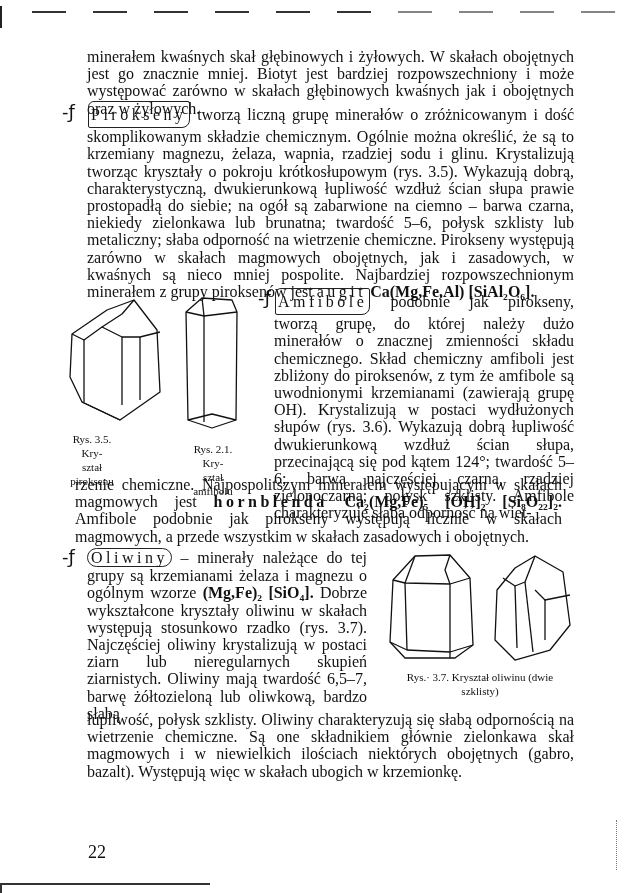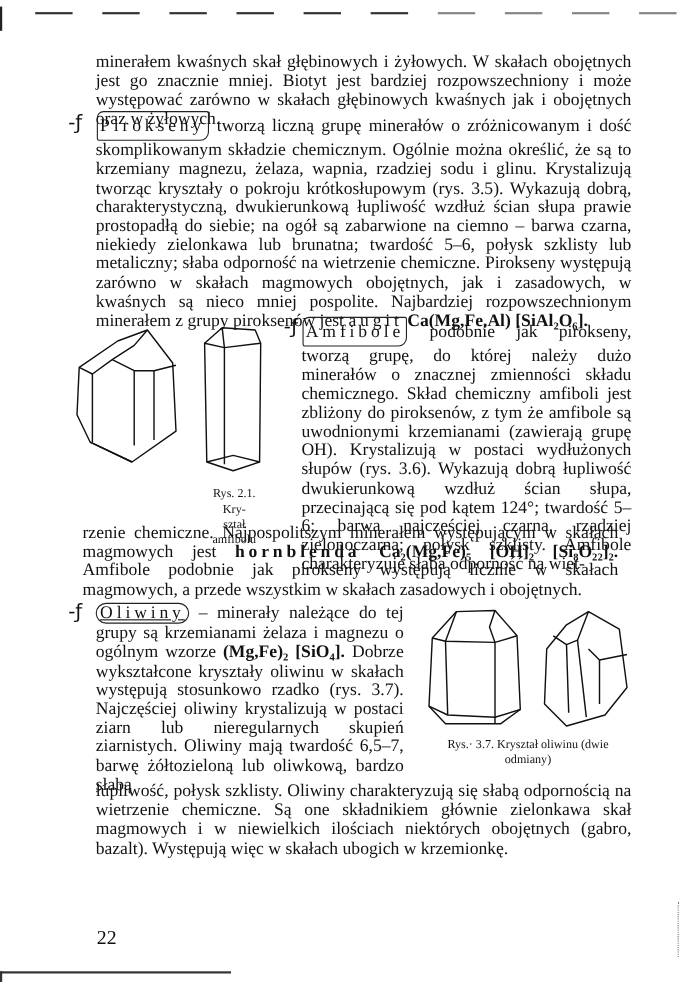--- a/index.html
+++ b/index.html
@@ -5,21 +5,21 @@
   html, body { margin:0; padding:0; background:#ffffff; }
   body { width:629px; height:893px; position:relative; overflow:hidden;
          font-family:"Liberation Serif", "DejaVu Serif", serif; color:#111; }
   .topdash { position:absolute; top:11px; height:2px; background:#333; }
   .lefttick { position:absolute; left:0; top:6px; width:2px; height:22px; background:#222; }
   .p { font-size:16px; line-height:17.2px; text-align:justify; margin:0; }
   .spaced { letter-spacing:3.5px; }
   .bold { font-weight:bold; }
   .hand { position:absolute; font-family:"DejaVu Sans", sans-serif; font-size:18px; color:#111; }
   .brace { display:inline-block; border:1.5px solid #222; border-radius:6px 2px 8px 2px; padding:4px 2px; margin:0 1px; }
-  .oval { display:inline-block; border:1.5px solid #222; border-radius:14px; padding:0 3px;text-decoration:underline; }
+  .oval { display:inline-block; border:1.5px solid #222; border-radius:14px; padding:0 3px; }
   .block { position:absolute; }
   .caption { font-size:11px; line-height:14px; text-align:center; }
   .pagenum { position:absolute; left:88px; top:842px; font-size:18px; }
   .bottomline { position:absolute; left:0; top:883px; width:210px; height:2px; background:#333; }
   .bottomline2 { position:absolute; left:0; top:883px; width:2px; height:10px; background:#333; }
   .rightmarks { position:absolute; left:616px; top:820px; width:2px; height:50px; border-left:1px dotted #777; }
   svg { display:block; }
   svg path, svg polyline, svg line, svg polygon { fill:none; stroke:#111; stroke-width:1.3; stroke-linejoin:round; }
 </style>
 </head>
@@ -54,20 +54,24 @@
 <div class="block" style="left:62px;top:292px;width:120px">
   <svg width="110" height="130" viewBox="0 0 110 130">
     <polygon points="10,42 45,18 72,8 95,38 98,100 58,128 20,110 8,85"></polygon>
     <polyline points="10,42 22,48 40,35 60,45 78,45 98,40"></polyline>
     <line x1="22" y1="48" x2="22" y2="110"></line>
     <line x1="60" y1="45" x2="60" y2="113"></line>
     <line x1="78" y1="45" x2="78" y2="108"></line>
     <polyline points="40,35 60,22 72,8"></polyline>
     <polyline points="20,110 58,128"></polyline>
   </svg>
+  <div class="caption" style="width:60px;margin-top:10px">
+    <div>Rys. 3.5. Kry-</div>
+    <div>ształ piroksenu</div>
+  </div>
 </div>
 <div class="block" style="left:182px;top:292px;width:70px">
   <svg width="60" height="140" viewBox="0 0 60 140">
     <polygon points="4,20 20,6 50,8 55,20 54,128 30,136 6,128"></polygon>
     <polyline points="4,20 22,24 55,20"></polyline>
     <line x1="22" y1="24" x2="22" y2="130"></line>
     <line x1="20" y1="6" x2="22" y2="24"></line>
     <polyline points="6,128 30,122 54,128"></polyline>
   </svg>
   <div class="caption" style="width:62px;margin-top:10px">
@@ -114,21 +118,21 @@
     <polyline points="5,92 22,100 65,102 88,95"></polyline>
     <polygon points="112,40 130,18 150,6 178,22 185,75 165,100 130,110 110,90"></polygon>
     <polyline points="118,28 130,36 140,32 150,6"></polyline>
     <line x1="130" y1="36" x2="132" y2="98"></line>
     <line x1="140" y1="32" x2="148" y2="102"></line>
     <polyline points="150,40 160,50 185,45"></polyline>
     <line x1="160" y1="50" x2="160" y2="90"></line>
   </svg>
   <div class="caption" style="margin-top:8px">
     <div>Rys.· 3.7. Kryształ oliwinu (dwie</div>
-    <div>odmiany)</div>
+    <div>szklisty)</div>
   </div>
 </div>
 
 <div class="block" style="left:87px;top:711px;width:487px">
   <p class="p">łupliwość, połysk szklisty. Oliwiny charakteryzują się słabą odpornością na wietrzenie chemiczne. Są one składnikiem głównie zielonkawa skał magmowych i w niewielkich ilościach niektórych obojętnych (gabro, bazalt). Występują więc w skałach ubogich w krzemionkę.</p>
 </div>
 
 <div class="pagenum">22</div>
 <div class="bottomline"></div>
 <div class="bottomline2"></div>

